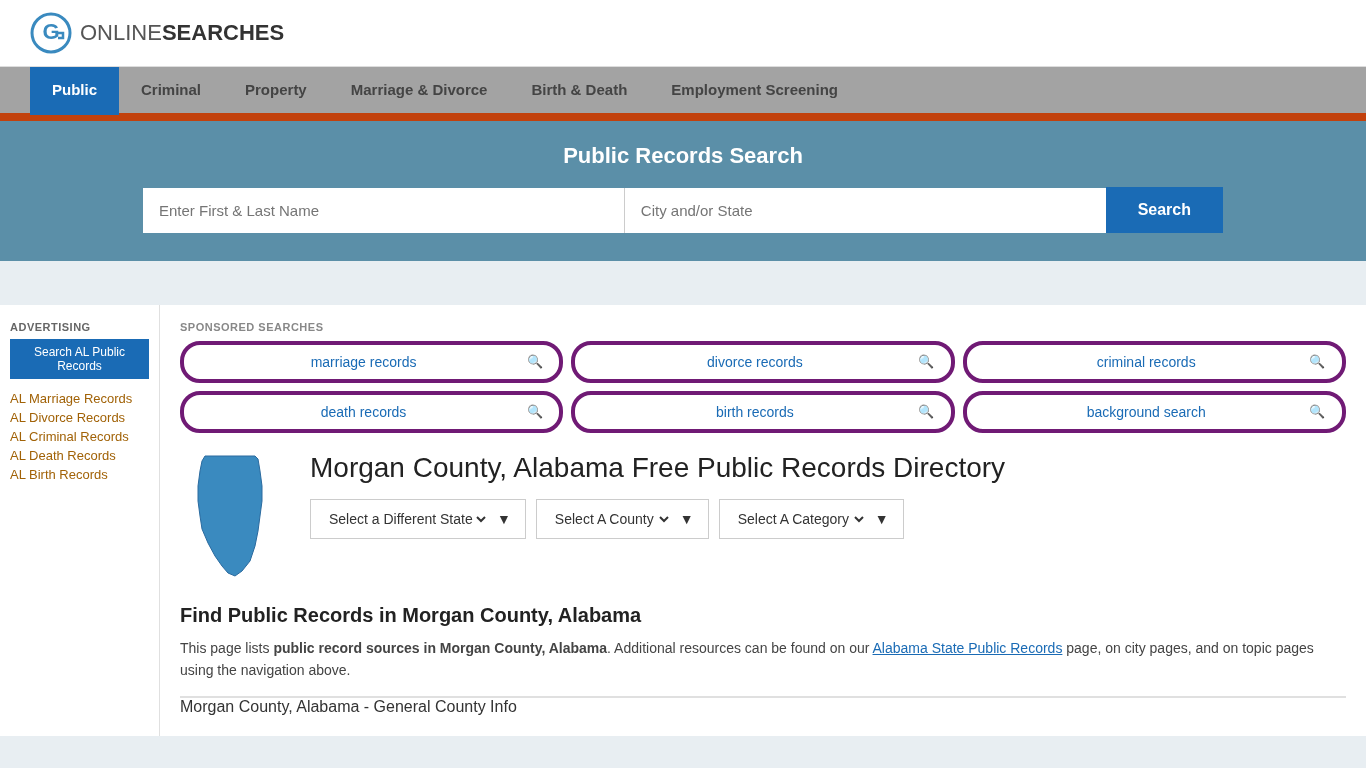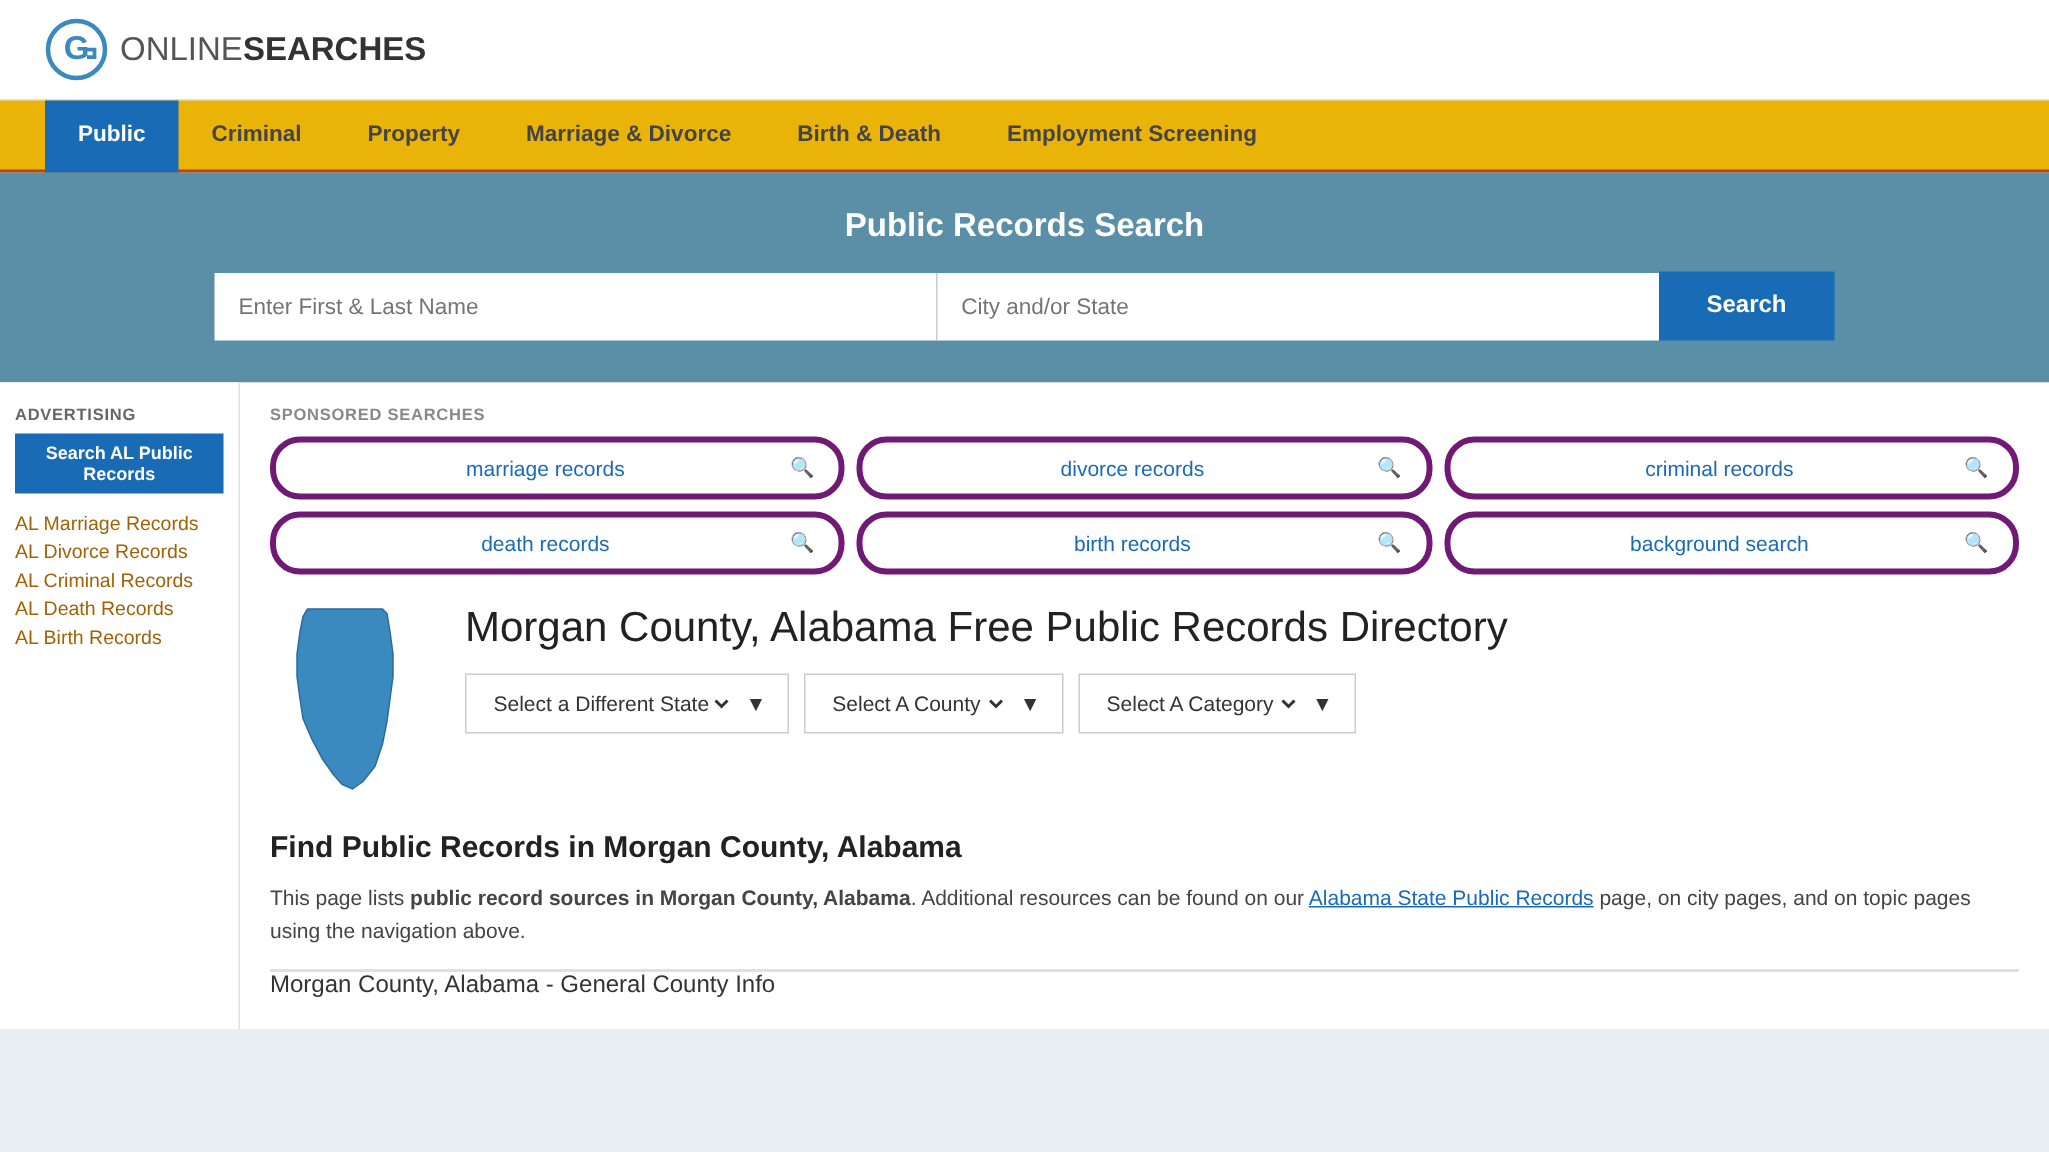--- a/index.html
+++ b/index.html
@@ -4,36 +4,36 @@
   <style>
     * { box-sizing: border-box; margin: 0; padding: 0; }
     body { font-family: Arial, sans-serif; background: #e8eef2; min-height: 768px; font-size: 14px; }
 
     
     .header { background: #fff; padding: 12px 30px; display: flex; align-items: center; border-bottom: 1px solid #ddd; }
     .logo { display: flex; align-items: center; gap: 8px; }
     .logo-icon { width: 42px; height: 42px; }
 
     
-    .nav { background: #eab308; border-bottom: 2px solid #c2410c; padding: 0 30px; display: flex; }
+    .nav { background: #a3a3a3; border-bottom: 8px solid #c2410c; padding: 0 30px; display: flex; }
     .nav-item { padding: 14px 22px; font-size: 15px; font-weight: 600; color: #444; cursor: pointer; text-decoration: none; border-bottom: 3px solid transparent; margin-bottom: -2px; }
     .nav-item.active { background: #1a6bb5; color: #fff; }
 
     
     .hero { background: #5b8fa8; padding: 22px 30px 28px; }
     .hero-title { text-align: center; color: #fff; font-size: 22px; font-weight: 700; margin-bottom: 18px; }
     .search-bar { display: flex; gap: 0; max-width: 1080px; margin: 0 auto; align-items: center; }
     .search-input { flex: 1; padding: 14px 16px; font-size: 15px; border: none; outline: none; color: #555; }
     .search-input:first-child { border-right: 1px solid #ccc; }
     .search-btn { background: #1a6bb5; color: #fff; border: none; padding: 14px 32px; font-size: 16px; font-weight: 700; cursor: pointer; white-space: nowrap; }
 
     
     .sidebar { width: 160px; min-width: 160px; background: #fff; padding: 16px 10px; border-right: 1px solid #e0e0e0; }
     .sidebar-ad-label { font-size: 11px; color: #666; font-weight: 600; margin-bottom: 6px; text-transform: uppercase; letter-spacing: 0.5px; }
-    .sidebar-ad-btn { background: #1a6bb5; color: #fff; padding: 6px 10px; font-size: 12px; font-weight: 700; cursor: pointer; margin-bottom: 12px; display: block; text-align: center; }
+    .sidebar-ad-btn { background: #1a6bb5; color: #fff; padding: 6px 10px; font-size: 12px; font-weight: 400; cursor: pointer; margin-bottom: 12px; display: block; text-align: center; }
     .sidebar-link { display: block; color: #a16207; font-size: 13px; margin-bottom: 4px; cursor: pointer; }
 
     
     .content { flex: 1; padding: 10px 20px 20px; }
 
     
     .sponsored-label { font-size: 11px; color: #888; font-weight: 600; margin-bottom: 8px; text-transform: uppercase; letter-spacing: 0.5px; padding-top: 6px; }
     .search-pills { display: grid; grid-template-columns: repeat(3, 1fr); gap: 8px; margin-bottom: 18px; }
     .pill { border: 4px solid #701a75; border-radius: 20px; padding: 9px 16px; display: flex; align-items: flex-start; justify-content: space-between; cursor: pointer; background: #fff; }
     .pill-text { color: #1a6bb5; font-size: 14px; flex: 1; text-align: center; }
@@ -88,21 +88,21 @@
 
 <div class="hero">
   <div class="hero-title">Public Records Search</div>
   <div class="search-bar">
     <input class="search-input" type="text" placeholder="Enter First &amp; Last Name" style="">
     <input class="search-input" type="text" placeholder="City and/or State" style="">
     <button class="search-btn">Search</button>
   </div>
 </div>
 
-<div style="display:flex; background:#fff;">
+<div style="display:flex; background:#fff;margin-top:44px;">
 
   <div class="sidebar">
     <div class="sidebar-ad-label">Advertising</div>
     <div class="sidebar-ad-btn">Search AL Public Records</div>
     <a class="sidebar-link">AL Marriage Records</a>
     <a class="sidebar-link">AL Divorce Records</a>
     <a class="sidebar-link">AL Criminal Records</a>
     <a class="sidebar-link">AL Death Records</a>
     <a class="sidebar-link">AL Birth Records</a>
   </div>

